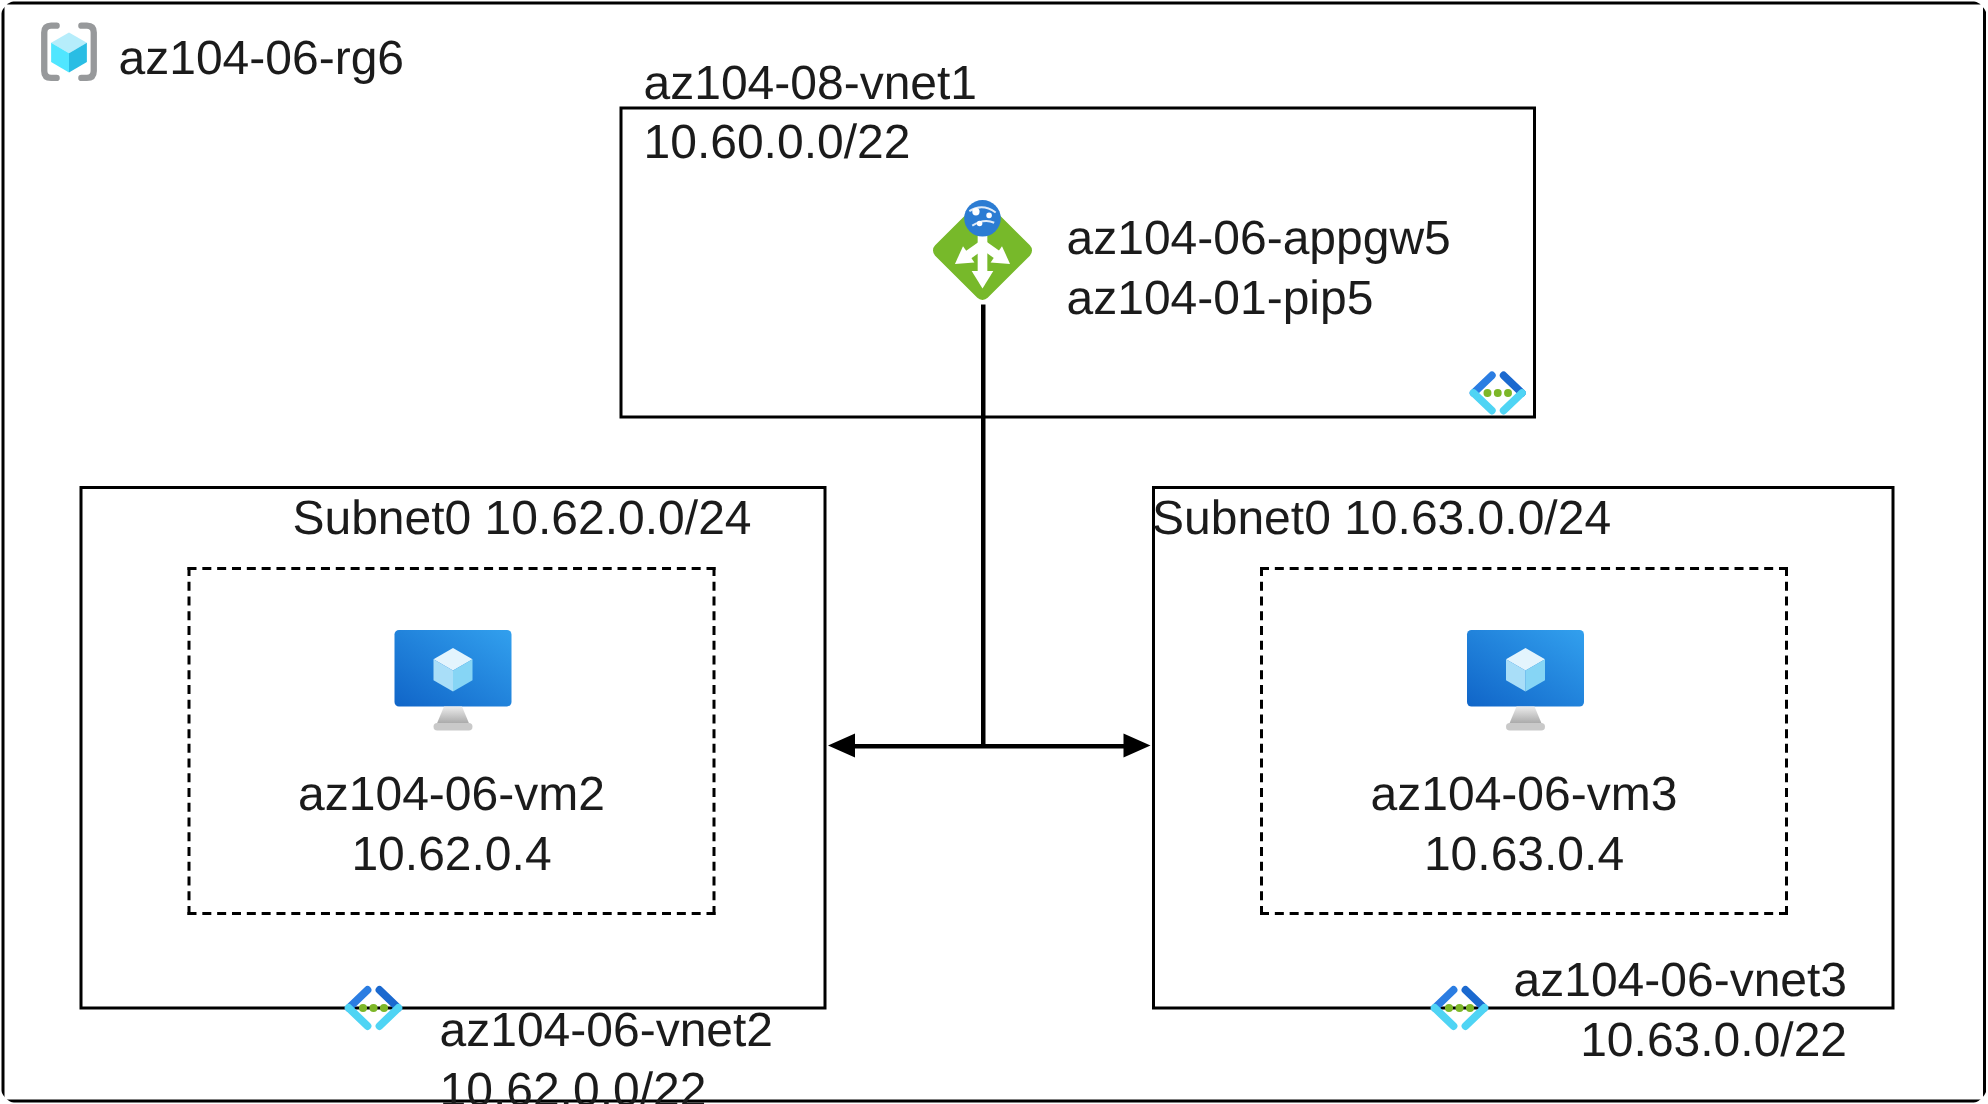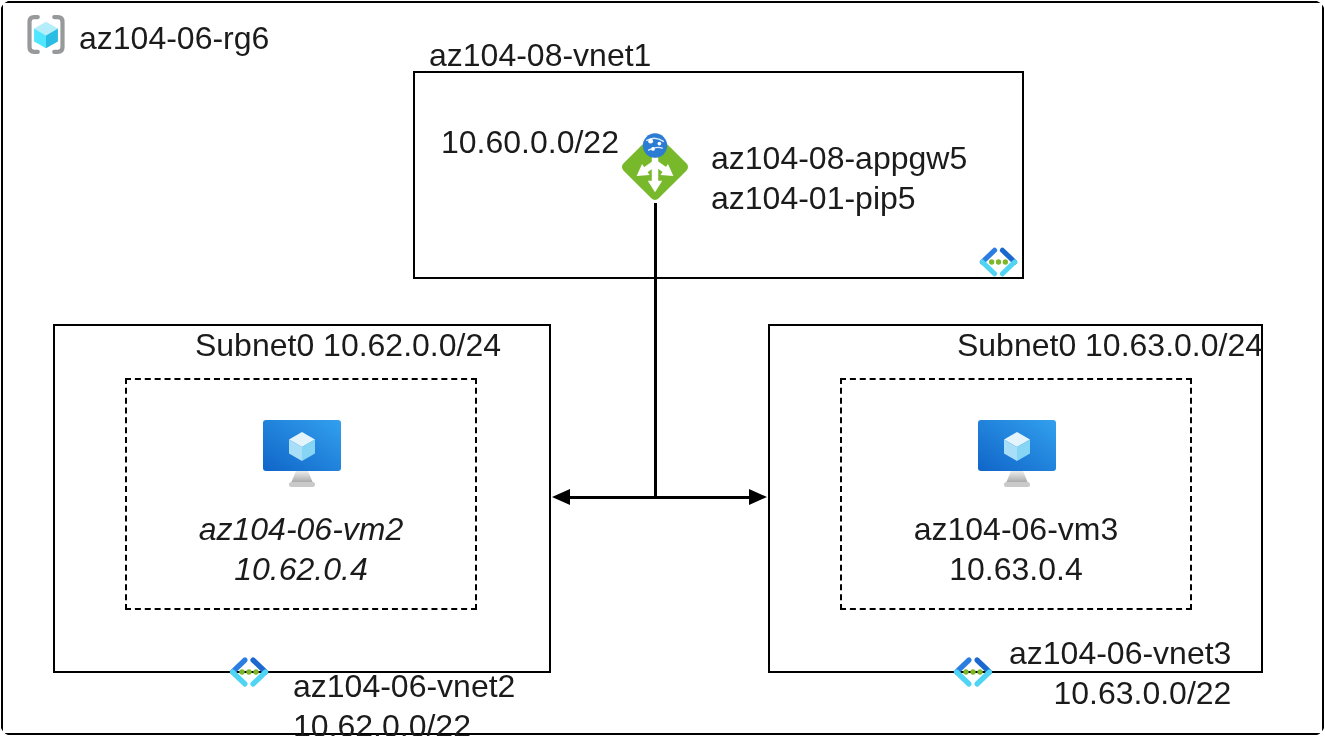--- a/index.html
+++ b/index.html
@@ -22,47 +22,47 @@
   .box { position: absolute; border: 2px solid #000; box-sizing: border-box; background: transparent; }
   .dashed-box { position: absolute; border: 2px dashed #000; box-sizing: border-box; }
 
   
   .rg-icon { position: absolute; left: 24px; top: 11px; width: 44px; height: 47px; }
   .rg-label { position: absolute; left: 79px; top: 18px; }
 
   
   .vnet1-box   { left: 413px; top: 71px; width: 611px; height: 208px; }
   .vnet1-title { position: absolute; left: 429px; top: 35px; }
-  .vnet1-cidr  { position: absolute; left: 441px; top: 74px; margin-top: 48px; }
+  .vnet1-cidr  { position: absolute; left: 429px; top: 74px; }
   .appgw-icon  { position: absolute; left: 616px; top: 128px; width: 78px; height: 78px; }
   .appgw-labels { position: absolute; left: 711px; top: 138px; }
   .vnet1-peering-icon { position: absolute; left: 976px; top: 246px; width: 45px; height: 32px; }
 
   
   .line-v { position: absolute; left: 654px; top: 203px; width: 3px; height: 295px; background: #000; }
   .line-h { position: absolute; left: 566px; top: 496px; width: 188px; height: 3px; background: #000; }
   .arrow-left  { position: absolute; left: 552px; top: 489px; width: 0; height: 0;
                  border-top: 8.5px solid transparent; border-bottom: 8.5px solid transparent;
                  border-right: 18px solid #000; }
   .arrow-right { position: absolute; left: 749px; top: 489px; width: 0; height: 0;
                  border-top: 8.5px solid transparent; border-bottom: 8.5px solid transparent;
                  border-left: 18px solid #000; }
 
   
   .left-box    { left: 53px; top: 324px; width: 498px; height: 349px; }
   .left-title  { position: absolute; left: 53px; top: 325px; width: 590px; text-align: center; }
   .left-dashed { left: 125px; top: 378px; width: 352px; height: 232px; }
   .vm2-icon    { position: absolute; left: 262px; top: 419px; width: 80px; height: 70px; }
-  .vm2-labels  { position: absolute; left: 125px; top: 509px; width: 352px; text-align: center; font-style: italic; }
+  .vm2-labels  { position: absolute; left: 125px; top: 509px; width: 352px; text-align: center; }
   .vnet2-icon  { position: absolute; left: 226px; top: 656px; width: 46px; height: 32px; }
   .vnet2-labels { position: absolute; left: 293px; top: 633px; margin-top: 33px; }
 
   
   .right-box    { left: 768px; top: 324px; width: 495px; height: 349px; }
-  .right-title  { position: absolute; left: 768px; top: 325px; width: 495px; text-align: right; }
+  .right-title  { position: absolute; left: 768px; top: 325px; width: 495px; text-align: left; }
   .right-dashed { left: 840px; top: 378px; width: 352px; height: 232px; }
   .vm3-icon     { position: absolute; left: 977px; top: 419px; width: 80px; height: 70px; }
   .vm3-labels   { position: absolute; left: 840px; top: 509px; width: 352px; text-align: center; }
   .vnet3-icon   { position: absolute; left: 950px; top: 656px; width: 46px; height: 32px; }
   .vnet3-labels { position: absolute; left: 1009px; top: 633px; text-align: right; }
 
   .appgw-diamond { fill: var(--appgw_green, #77b92a); }
   .globe { fill: var(--globe_blue, #2b7cd3); }
   .chev-dark { stroke: var(--vnet_blue_dark, #2b7de2); }
   .chev-dark2 { stroke: var(--vnet_blue_dark2, #1b69cf); }
@@ -108,21 +108,21 @@
     <g stroke="#ffffff" stroke-width="1.4" fill="none" opacity="0.85">
       <path d="M31 13 Q40 7.5 49 14"></path>
       <path d="M33 23 Q41 18 48 21"></path>
     </g>
     <circle cx="35.5" cy="13.5" r="2.5" fill="#fff"></circle>
     <circle cx="44.5" cy="16" r="1.9" fill="#fff"></circle>
     <circle cx="38" cy="21.5" r="1.9" fill="#fff"></circle>
   </svg>
 
   <div class="appgw-labels">
-    <div class="lbl">az104-08-appgw5</div>
+    <div class="lbl">az104-06-appgw5</div>
     <div class="lbl">az104-01-pip5</div>
   </div>
 
   <svg class="vnet1-peering-icon" viewBox="0 0 46 32">
     <g stroke-width="5.2" fill="none" stroke-linecap="round">
       <path class="chev-dark" d="M19 4 L6.5 16"></path>
       <path class="chev-light" d="M6.5 16 L19 28"></path>
       <path class="chev-dark2" d="M27 4 L39.5 16"></path>
       <path class="chev-light" d="M39.5 16 L27 28"></path>
     </g>

